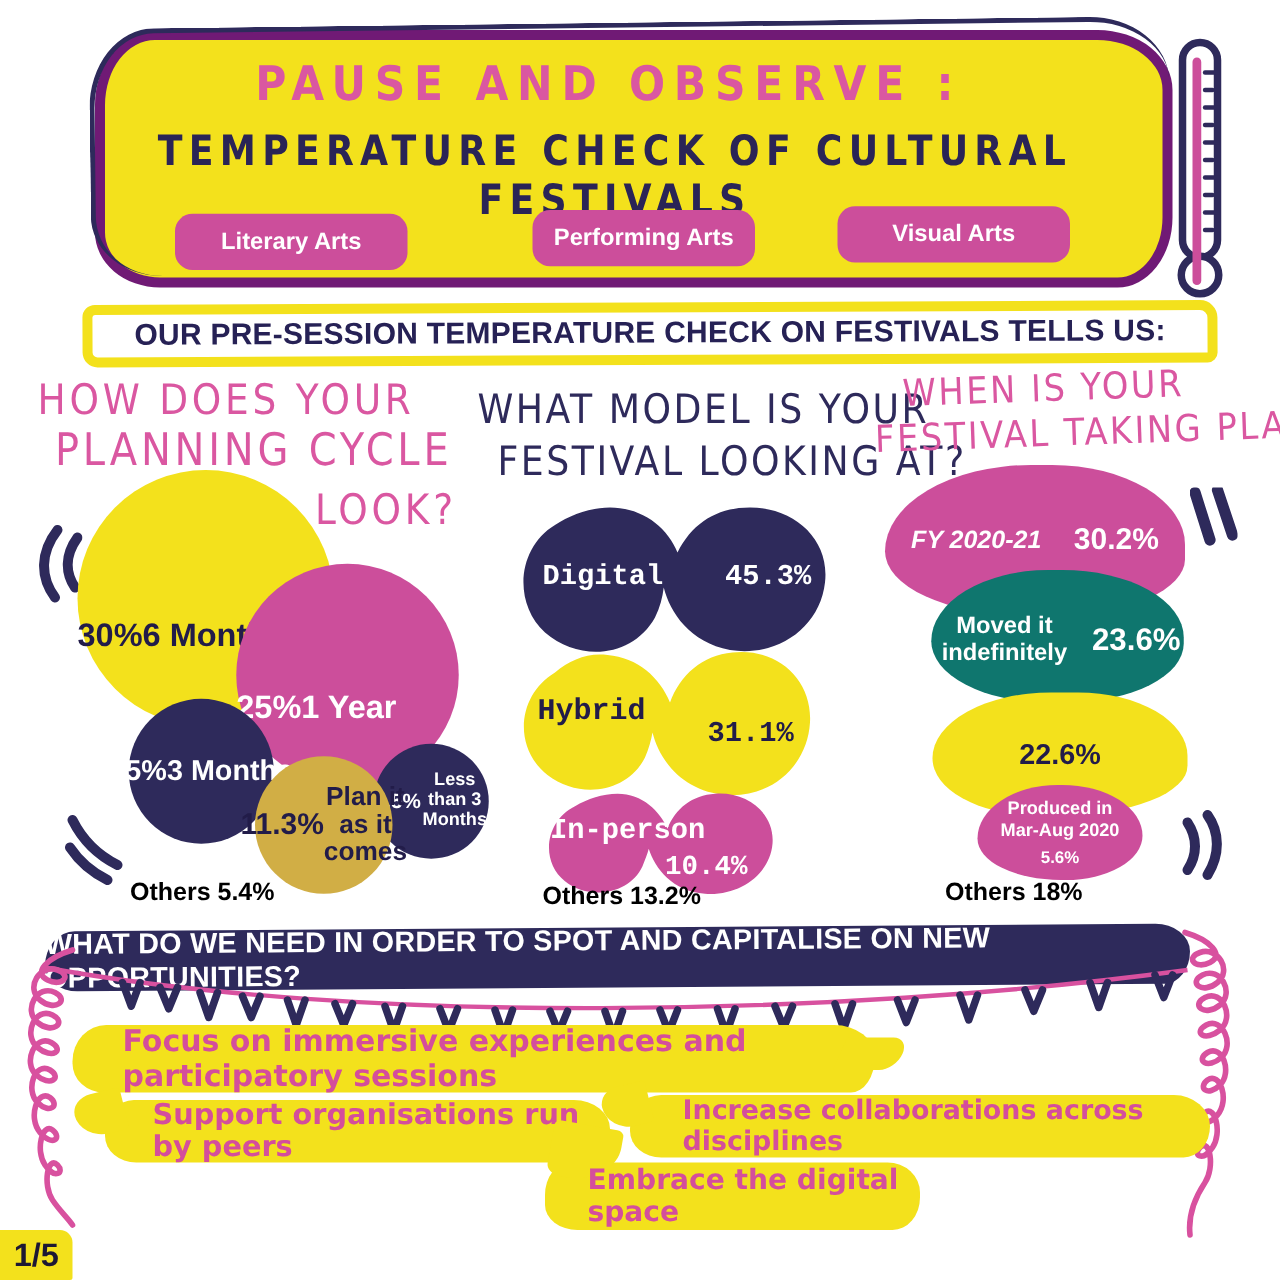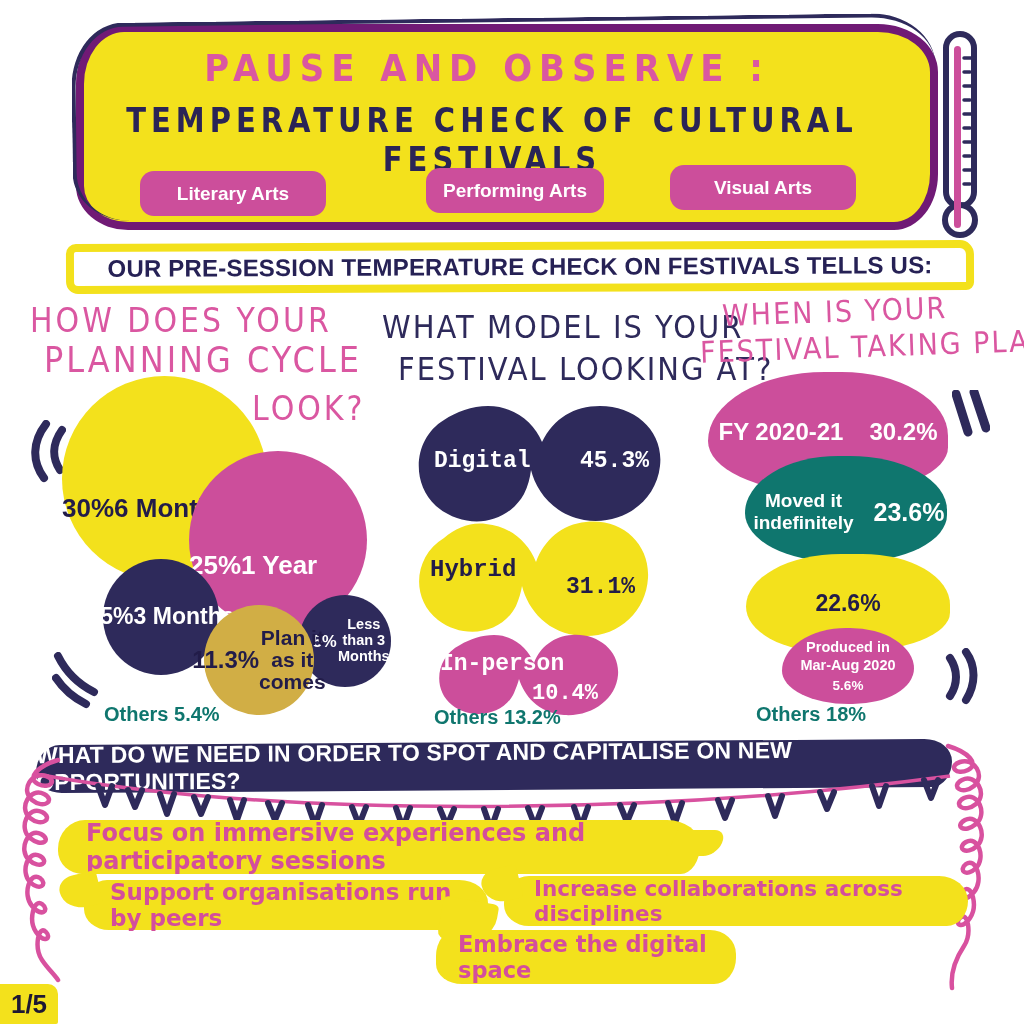--- a/index.html
+++ b/index.html
@@ -50,21 +50,21 @@
   .c-navy   { left:103px; top:559px; width:116px; height:116px; background:#2E2A5B; justify-content:center; }
   .c-navy2  { left:299px; top:595px; width:92px;  height:92px;  background:#2E2A5B; justify-content:center; }
   .c-gold   { left:204px; top:605px; width:110px; height:110px; background:#D1AE45; justify-content:center; }
   .c-yellow .pct,.c-yellow .lbl { color:#221C49; font-size:26px; font-weight:bold; line-height:1.25; }
   .c-pink .pct,.c-pink .lbl { color:#fff; font-size:26px; font-weight:bold; line-height:1.25; }
   .c-navy .pct,.c-navy .lbl { color:#fff; font-size:23px; font-weight:bold; line-height:1.2; white-space:nowrap; }
   .c-gold .pct { color:#221C49; font-size:24px; font-weight:bold; }
   .c-gold .lbl { color:#221C49; font-size:21px; font-weight:bold; line-height:1.05; width:104px; }
   .c-navy2 .pct { color:#fff; font-size:16.5px; font-weight:bold; }
   .c-navy2 .lbl { color:#fff; font-size:14.5px; font-weight:bold; line-height:1.1; width:84px; }
-  .others { position:absolute; font-size:20px; font-weight:bold; color:#0f766e; }
+  .others { position:absolute; font-size:20px; font-weight:bold; color:#000000; }
 
   
   .blobwrap { position:absolute; }
   .blob-label { position:absolute; font-weight:bold;font-family:Liberation Mono, monospace; }
 
   
   .b3 { position:absolute; display:flex; align-items:center; }
   .b3-pink1 { left:708px; top:372px; width:240px; height:120px; background:#CC4E9B;
     border-radius:55% 50% 48% 52% / 65% 60% 42% 48%; }
   .b3-navy  { left:745px; top:456px; width:202px; height:106px; background:#0f766e;
@@ -73,21 +73,21 @@
     border-radius:52% 48% 55% 45% / 60% 58% 45% 52%; }
   .b3-pink2 { left:782px; top:628px; width:132px; height:76px; background:#CC4E9B;
     border-radius:50% 50% 48% 52% / 58% 55% 48% 45%; flex-direction:column; justify-content:center; }
 
   
   .opp-banner { position:absolute; left:36px; top:742px; width:916px; height:48px;
     background:#2E2A5B; border-radius:26px 30px 22px 28px / 30px 24px 28px 22px;
     display:flex; align-items:center; justify-content:center; transform:rotate(-0.4deg); }
   .opp-banner span { color:#fff; font-size:23px; font-weight:bold; letter-spacing:0.2px; }
   .hl { position:absolute; background:#F3E11C; display:flex; align-items:center; }
-  .hl span { color:#D44E9C; font-weight:bold; font-family:"DejaVu Sans", sans-serif; }
+  .hl span { color:#D44E9C; font-weight:bold; font-family:"DejaVu Sans", sans-serif;margin-left:12px; }
   .hl1 { left:58px;  top:820px; width:642px; height:54px; border-radius:28px 34px 20px 26px / 30px 26px 30px 24px; padding-left:28px; }
   .hl1::after { content:""; position:absolute; right:-22px; top:10px; width:50px; height:26px;
     background:#F3E11C; border-radius:4px 30px 30px 4px; transform:skewX(-24deg); }
   .hl1 span { font-size:24px; }
   .hl2 { left:84px;  top:880px; width:404px; height:50px; border-radius:24px 30px 20px 26px / 28px 24px 28px 22px; padding-left:26px; }
   .hl2::before { content:""; position:absolute; left:-24px; top:-6px; width:40px; height:34px;
     background:#F3E11C; border-radius:40% 10% 10% 60%; transform:rotate(-14deg); }
   .hl2 span { font-size:23px; }
   .hl3 { left:504px; top:876px; width:464px; height:50px; border-radius:26px 30px 22px 26px / 28px 26px 26px 22px; padding-left:30px; }
   .hl3::before { content:""; position:absolute; left:-22px; top:-8px; width:38px; height:34px;
@@ -212,21 +212,21 @@
   <svg class="abs" style="left:952px; top:390px;" width="38" height="54" viewBox="0 0 38 54">
     <path d="M4,4 L16,42" stroke="#2E2A5B" stroke-width="9" stroke-linecap="round"></path>
     <path d="M22,2 L34,38" stroke="#2E2A5B" stroke-width="9" stroke-linecap="round"></path>
   </svg>
   <svg class="abs" style="left:942px; top:648px;" width="46" height="62" viewBox="0 0 46 62">
     <path d="M24,4 C34,18 34,36 24,52" stroke="#2E2A5B" stroke-width="8" fill="none" stroke-linecap="round"></path>
     <path d="M8,10 C16,22 16,36 8,48" stroke="#2E2A5B" stroke-width="8" fill="none" stroke-linecap="round"></path>
   </svg>
 
   <div class="b3 b3-pink1 dotpink" style="justify-content:center; gap:26px;">
-    <span style="color:#fff; font-size:24px; font-weight:bold;">FY 2020-21</span>
+    <span style="color:#fff; font-size:20px; font-weight:bold;font-style:italic;">FY 2020-21</span>
     <span style="color:#fff; font-size:24px; font-weight:bold;">30.2%</span>
   </div>
   <div class="b3 b3-navy" style="justify-content:center; gap:14px; padding-top:6px;">
     <span style="color:#fff; font-size:19px; font-weight:bold; width:112px; text-align:center; line-height:1.15;">Moved it indefinitely</span>
     <span style="color:#fff; font-size:25px; font-weight:bold;">23.6%</span>
   </div>
   <div class="b3 b3-yel" style="justify-content:center; gap:12px;">
     <span style="color:#221C49; font-size:23px; font-weight:bold;">22.6%</span>
   </div>
   <div class="b3 b3-pink2 dotpink">

